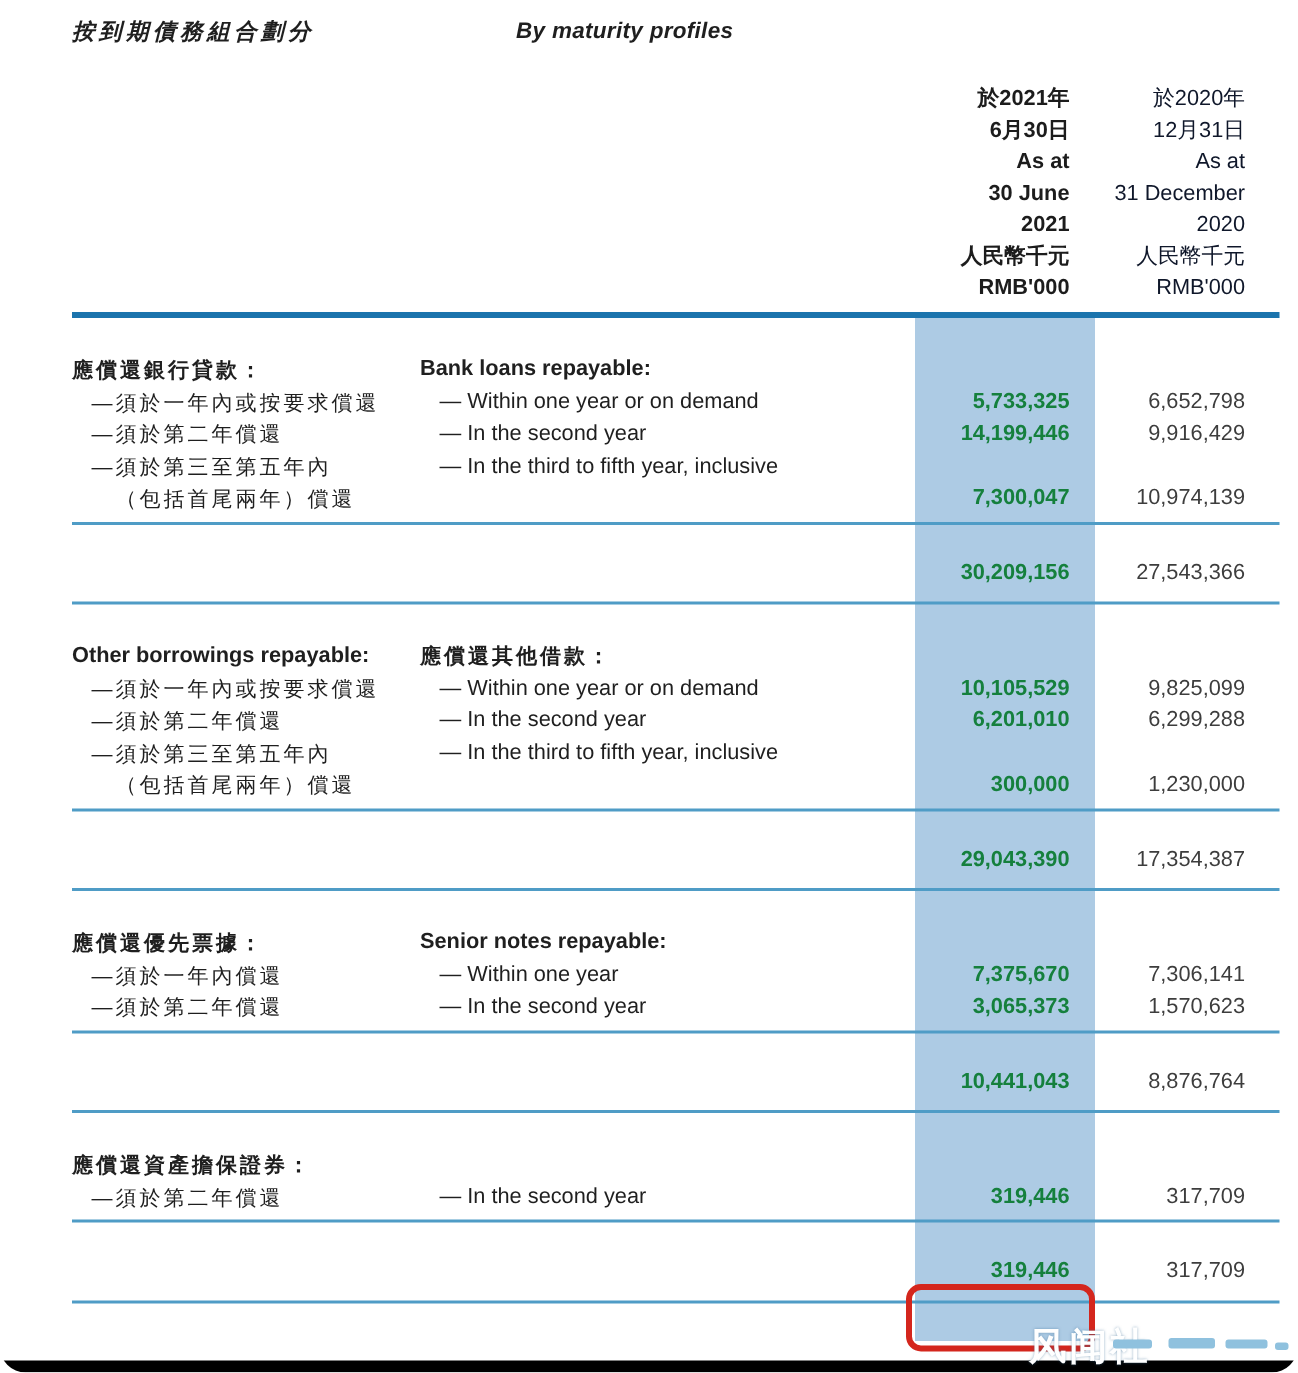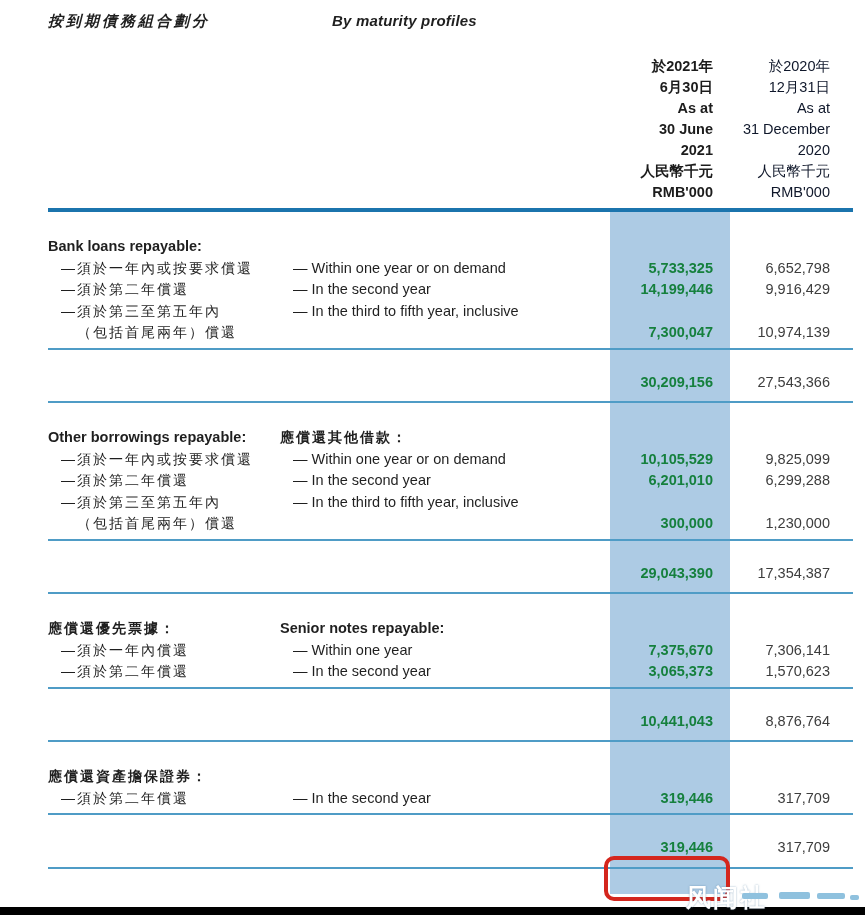--- a/index.html
+++ b/index.html
@@ -1,27 +1,27 @@
 <!DOCTYPE html>
 <html><head>
 <meta charset="utf-8">
 <style>
   * { margin:0; padding:0; box-sizing:border-box; }
   html,body { background:#ffffff; }
   #canvas {
     position:relative; width:865px; height:915px; background:#ffffff;
     font-family:"Liberation Sans","DejaVu Sans",sans-serif;
-    color:#1f1f1f; overflow:hidden;
+    color:#1f1f1f; overflow:hidden;border-radius:17px;
   }
   .abs { position:absolute; }
 
   
   .title { top:12px; font-size:15px; font-weight:bold; font-style:italic; }
   .title.zh-t { left:48px; letter-spacing:3px; }
-  .title.en-t { left:332px; letter-spacing:0.2px; }
+  .title.en-t { left:344px; letter-spacing:0.2px; }
 
   
   .colhead { top:56px; left:0; text-align:right; font-size:14.5px; line-height:21px; white-space:pre-line; }
   .colhead.c2021 { width:713px; font-weight:bold; color:#1c1c1c; }
   .colhead.c2020 { width:830px; color:#0f172a; }
 
   
   .toprule   { left:48px; top:208px; width:805px; height:4px; background:#1b74ad; }
   .hl-col    { left:610px; top:212px; width:120px; height:682px; background:#adcbe4; }
   .bottombar { left:0; top:907px; width:865px; height:8px; background:#000; }
@@ -80,20 +80,21 @@
 人民幣千元
 RMB'000</div>
 
   <div class="abs toprule"></div>
   <div class="abs hl-col"></div>
 
   <div class="abs tbl">
 
     <div class="sec">
       <div class="row">
+        <div class="cell zh hdr">應償還銀行貸款：</div>
         <div class="cell hdr">Bank loans repayable:</div>
         <div class="cell"></div>
           <div class="cell"></div>
       </div>
       <div class="row">
         <div class="cell zh ind">—須於一年內或按要求償還</div>
         <div class="cell ind">— Within one year or on demand</div>
         <div class="cell num1">5,733,325</div>
         <div class="cell num2">6,652,798</div>
       </div>

